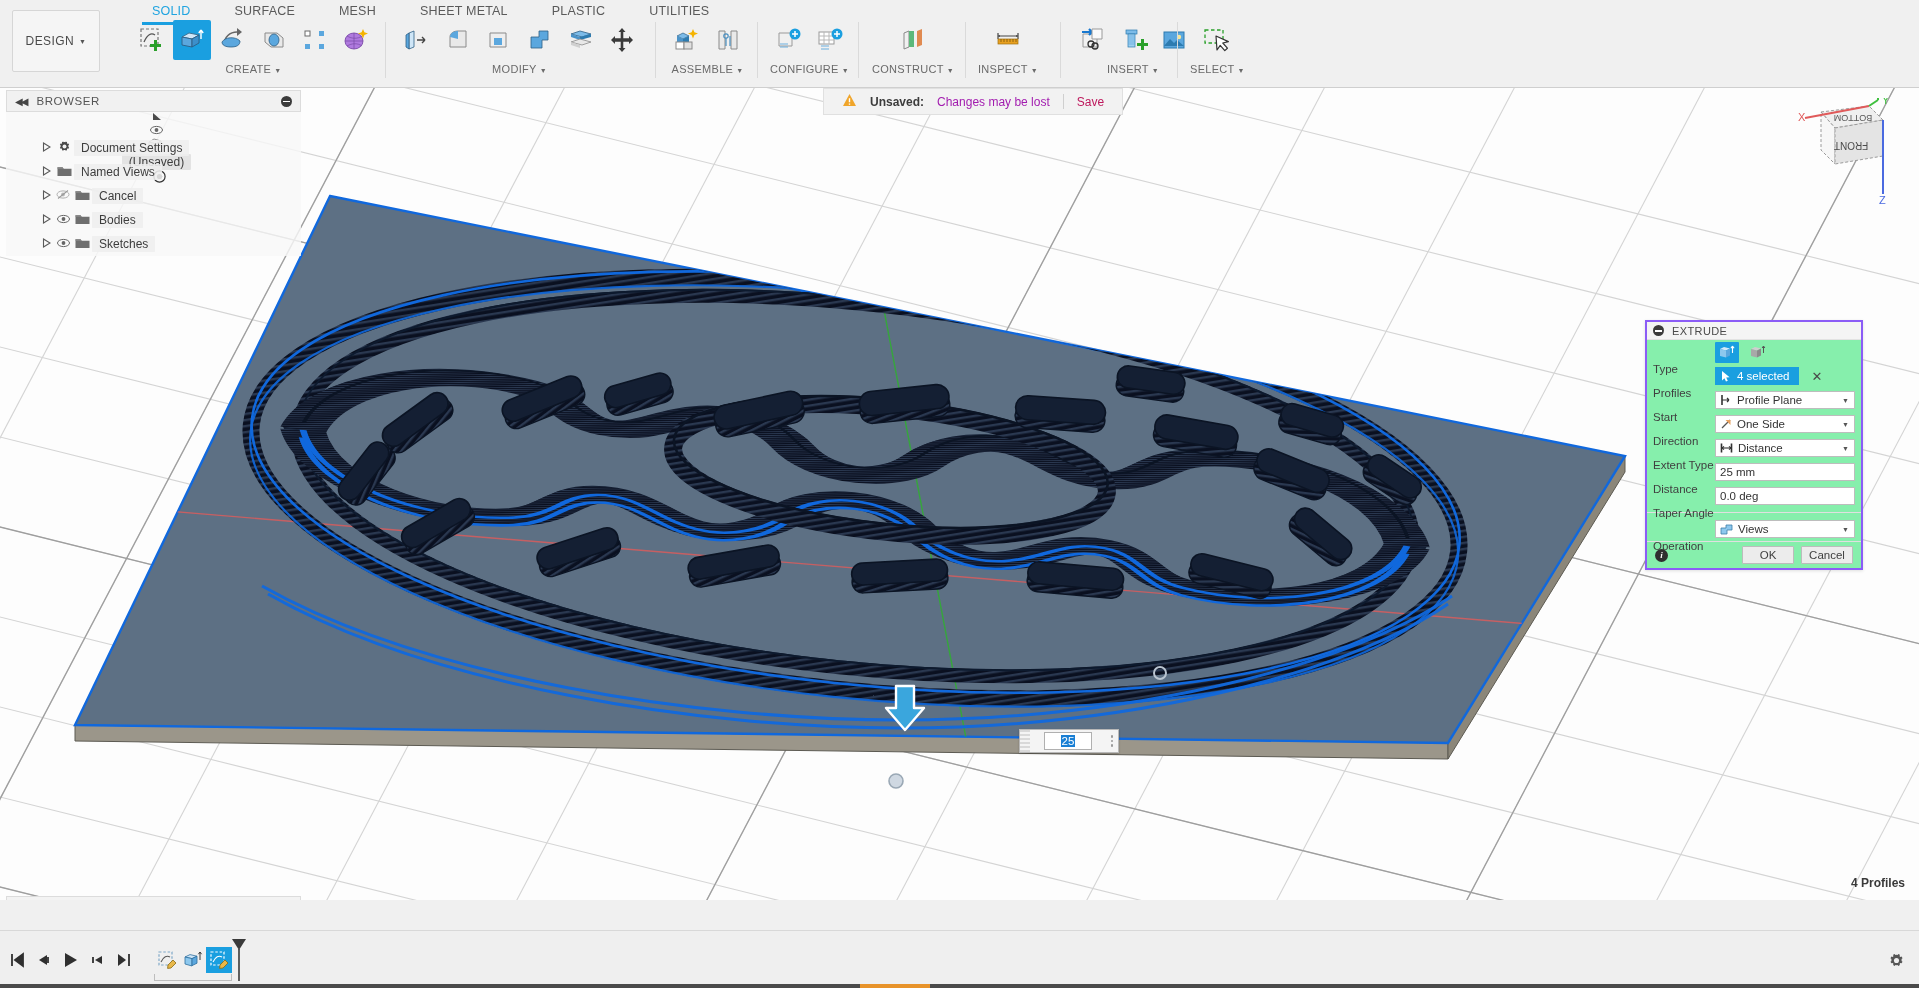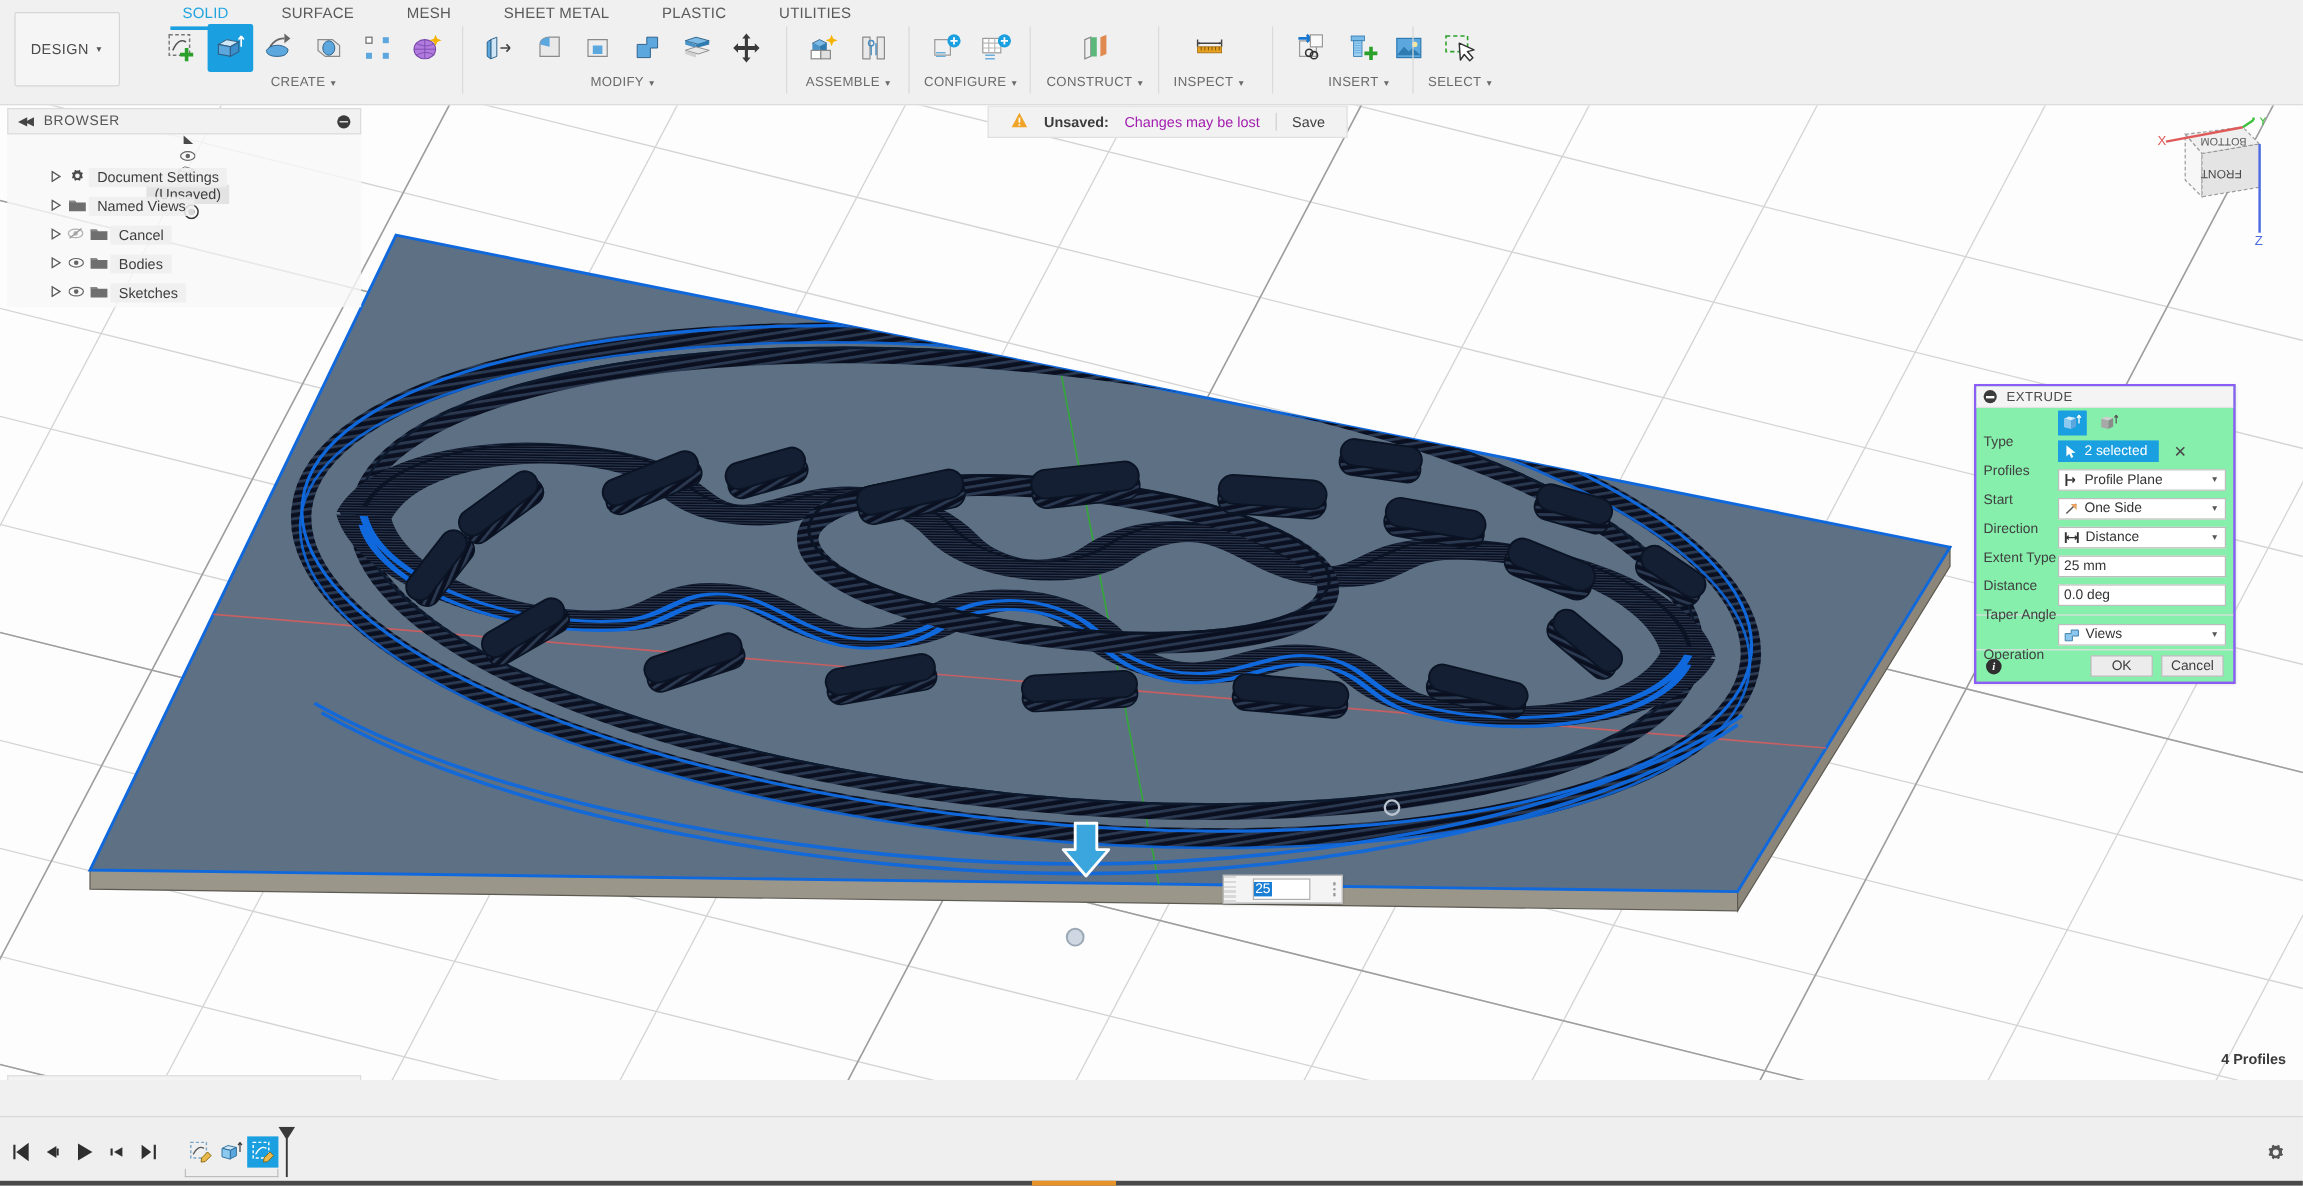--- a/index.html
+++ b/index.html
@@ -40,21 +40,21 @@
   .node .eye { width:18px; text-align:center; color:#6a6a6a;}
   .nlabel { background:rgba(238,238,238,.88); padding:1px 7px; border-radius:1px; }
   .nlabel.unsaved { background:#e3e3e3; }
 
   
   #savebar { position:absolute; left:823px; top:0px; height:27px; background:#f2f2f2; border:1px solid #e0e0e0; display:flex; align-items:center; padding:0 18px; gap:13px; font-size:12px;}
   #savebar .warn { color:#f0a030; font-size:13px;}
   #savebar .k { color:#3c3c3c; font-weight:bold;}
   #savebar .v { color:#a21caf;}
   #savebar .div { width:1px; height:15px; background:#cfcfcf;}
-  #savebar .save { color:#404040; cursor:pointer;}
+  #savebar .save { color:#be185d; cursor:pointer;}
 
   
   #extrude { position:absolute; left:1645px; top:232px; width:218px; background:#86efac; border:2px solid #8b5cf6; box-shadow:0 1px 3px rgba(0,0,0,.12);}
   #exhead { height:18px; display:flex; align-items:center; gap:8px; padding:0 6px; background:#f4f4f4; border-bottom:1px solid #e2e2e2;}
   #exhead .dot { width:11px; height:11px; border-radius:50%; background:#3b3b3b; position:relative;}
   #exhead .dot::after{content:"";position:absolute;left:2px;top:5px;width:7px;height:1.6px;background:#fff;}
   #exhead .t { font-size:11px; color:#4a4a4a; letter-spacing:.4px;}
   .erow { display:flex; align-items:center; height:24px; padding:0 6px; }
   .erow .lab { width:62px; font-size:11.5px; color:#404040;margin-top:34px;}
   .ectl { flex:1; height:18px; border:1px solid #bdbdbd; background:#fff; display:flex; align-items:center; padding:0 4px; gap:5px; font-size:11.5px; color:#333; position:relative;}
@@ -62,21 +62,21 @@
   .pill { background:#1a9fe0; color:#fff; height:18px; display:inline-flex; align-items:center; gap:6px; padding:0 10px 0 6px; font-size:11.5px;}
   .xbtn { margin-left:12px; color:#4a4a4a; font-size:13px; cursor:pointer; font-weight:300;}
   .ediv { height:1px; background:#e0e0e0; margin:4px 0;}
   #exfoot { height:27px; display:flex; align-items:center; padding:0 8px; border-top:1px solid #e0e0e0; }
   .ibtn { width:13px; height:13px; border-radius:50%; background:#2f2f2f; color:#fff; font-size:9px; font-style:italic; font-weight:bold; display:flex;align-items:center;justify-content:center; font-family:"Liberation Serif",serif;}
   .fbtn { width:52px; height:18px; border:1px solid #bcbcbc; background:#ececec; font-size:11.5px; color:#3f3f3f; display:flex; align-items:center; justify-content:center; cursor:pointer; border-radius:1px;}
 
   
   #valuebox { position:absolute; left:1019px; top:641px; width:100px; height:24px; background:#f4f4f4; border:1px solid #b8b8b8; display:flex; align-items:center; box-shadow:0 1px 2px rgba(0,0,0,.18);}
   #valuebox .grip { width:10px; height:100%; background:repeating-linear-gradient(180deg,#d9d9d9 0 2px,#f4f4f4 2px 4px);}
-  #valuebox .fld { flex:1; height:18px; margin:0 14px; background:#fff; border:1px solid #b0b0b0; display:flex; align-items:center; }
+  #valuebox .fld { flex:1; height:18px; margin:0 14px; background:#fff; border:1px solid #b0b0b0; display:flex; align-items:center; justify-content:center;}
   #valuebox .fld span { background:#1a7fd4; color:#fff; font-size:11.5px; padding:0 1px;}
   #valuebox .dots { width:12px; display:flex; flex-direction:column; align-items:center; justify-content:center; gap:2px;}
   #valuebox .dots i { width:2.5px;height:2.5px;border-radius:50%;background:#9a9a9a;}
 
   
   #profilecount { position:absolute; right:14px; bottom:10px; font-size:12px; color:#3a3a3a; font-weight:bold;}
 
   
   #comments { position:absolute; left:6px; top:808px; width:295px; height:24px; background:#f3f3f3; border:1px solid #dcdcdc; display:flex; align-items:center; padding:0 9px; }
   #statusbar { position:absolute; left:0; top:930px; width:1919px; height:58px; background:#efefef; border-top:1px solid #d8d8d8;}
@@ -767,21 +767,21 @@
         </span>
       </span>
     </div>
 
     <div class="erow">
       <span class="lab">Profiles</span>
       <span class="pill">
         <svg width="10" height="12" viewBox="0 0 10 12">
             <path d="M1 1 L1 10.5 L3.4 8.2 L5 11.6 L6.8 10.8 L5.2 7.6 L8.6 7.2 Z" fill="#fff"></path>
           </svg>
-        <span>2 selected</span>
+        <span>4 selected</span>
       </span>
       <span class="xbtn">✕</span>
     </div>
 
     <div class="erow">
       <span class="lab">Start</span>
       <span class="ectl">
         <svg width="12" height="12" viewBox="0 0 12 12">
             <path d="M2 1v10" stroke="#333" stroke-width="1.6"></path>
             <path d="M2 6h7m0 0L7 4m2 2L7 8" stroke="#333" stroke-width="1.2" fill="none"></path>

